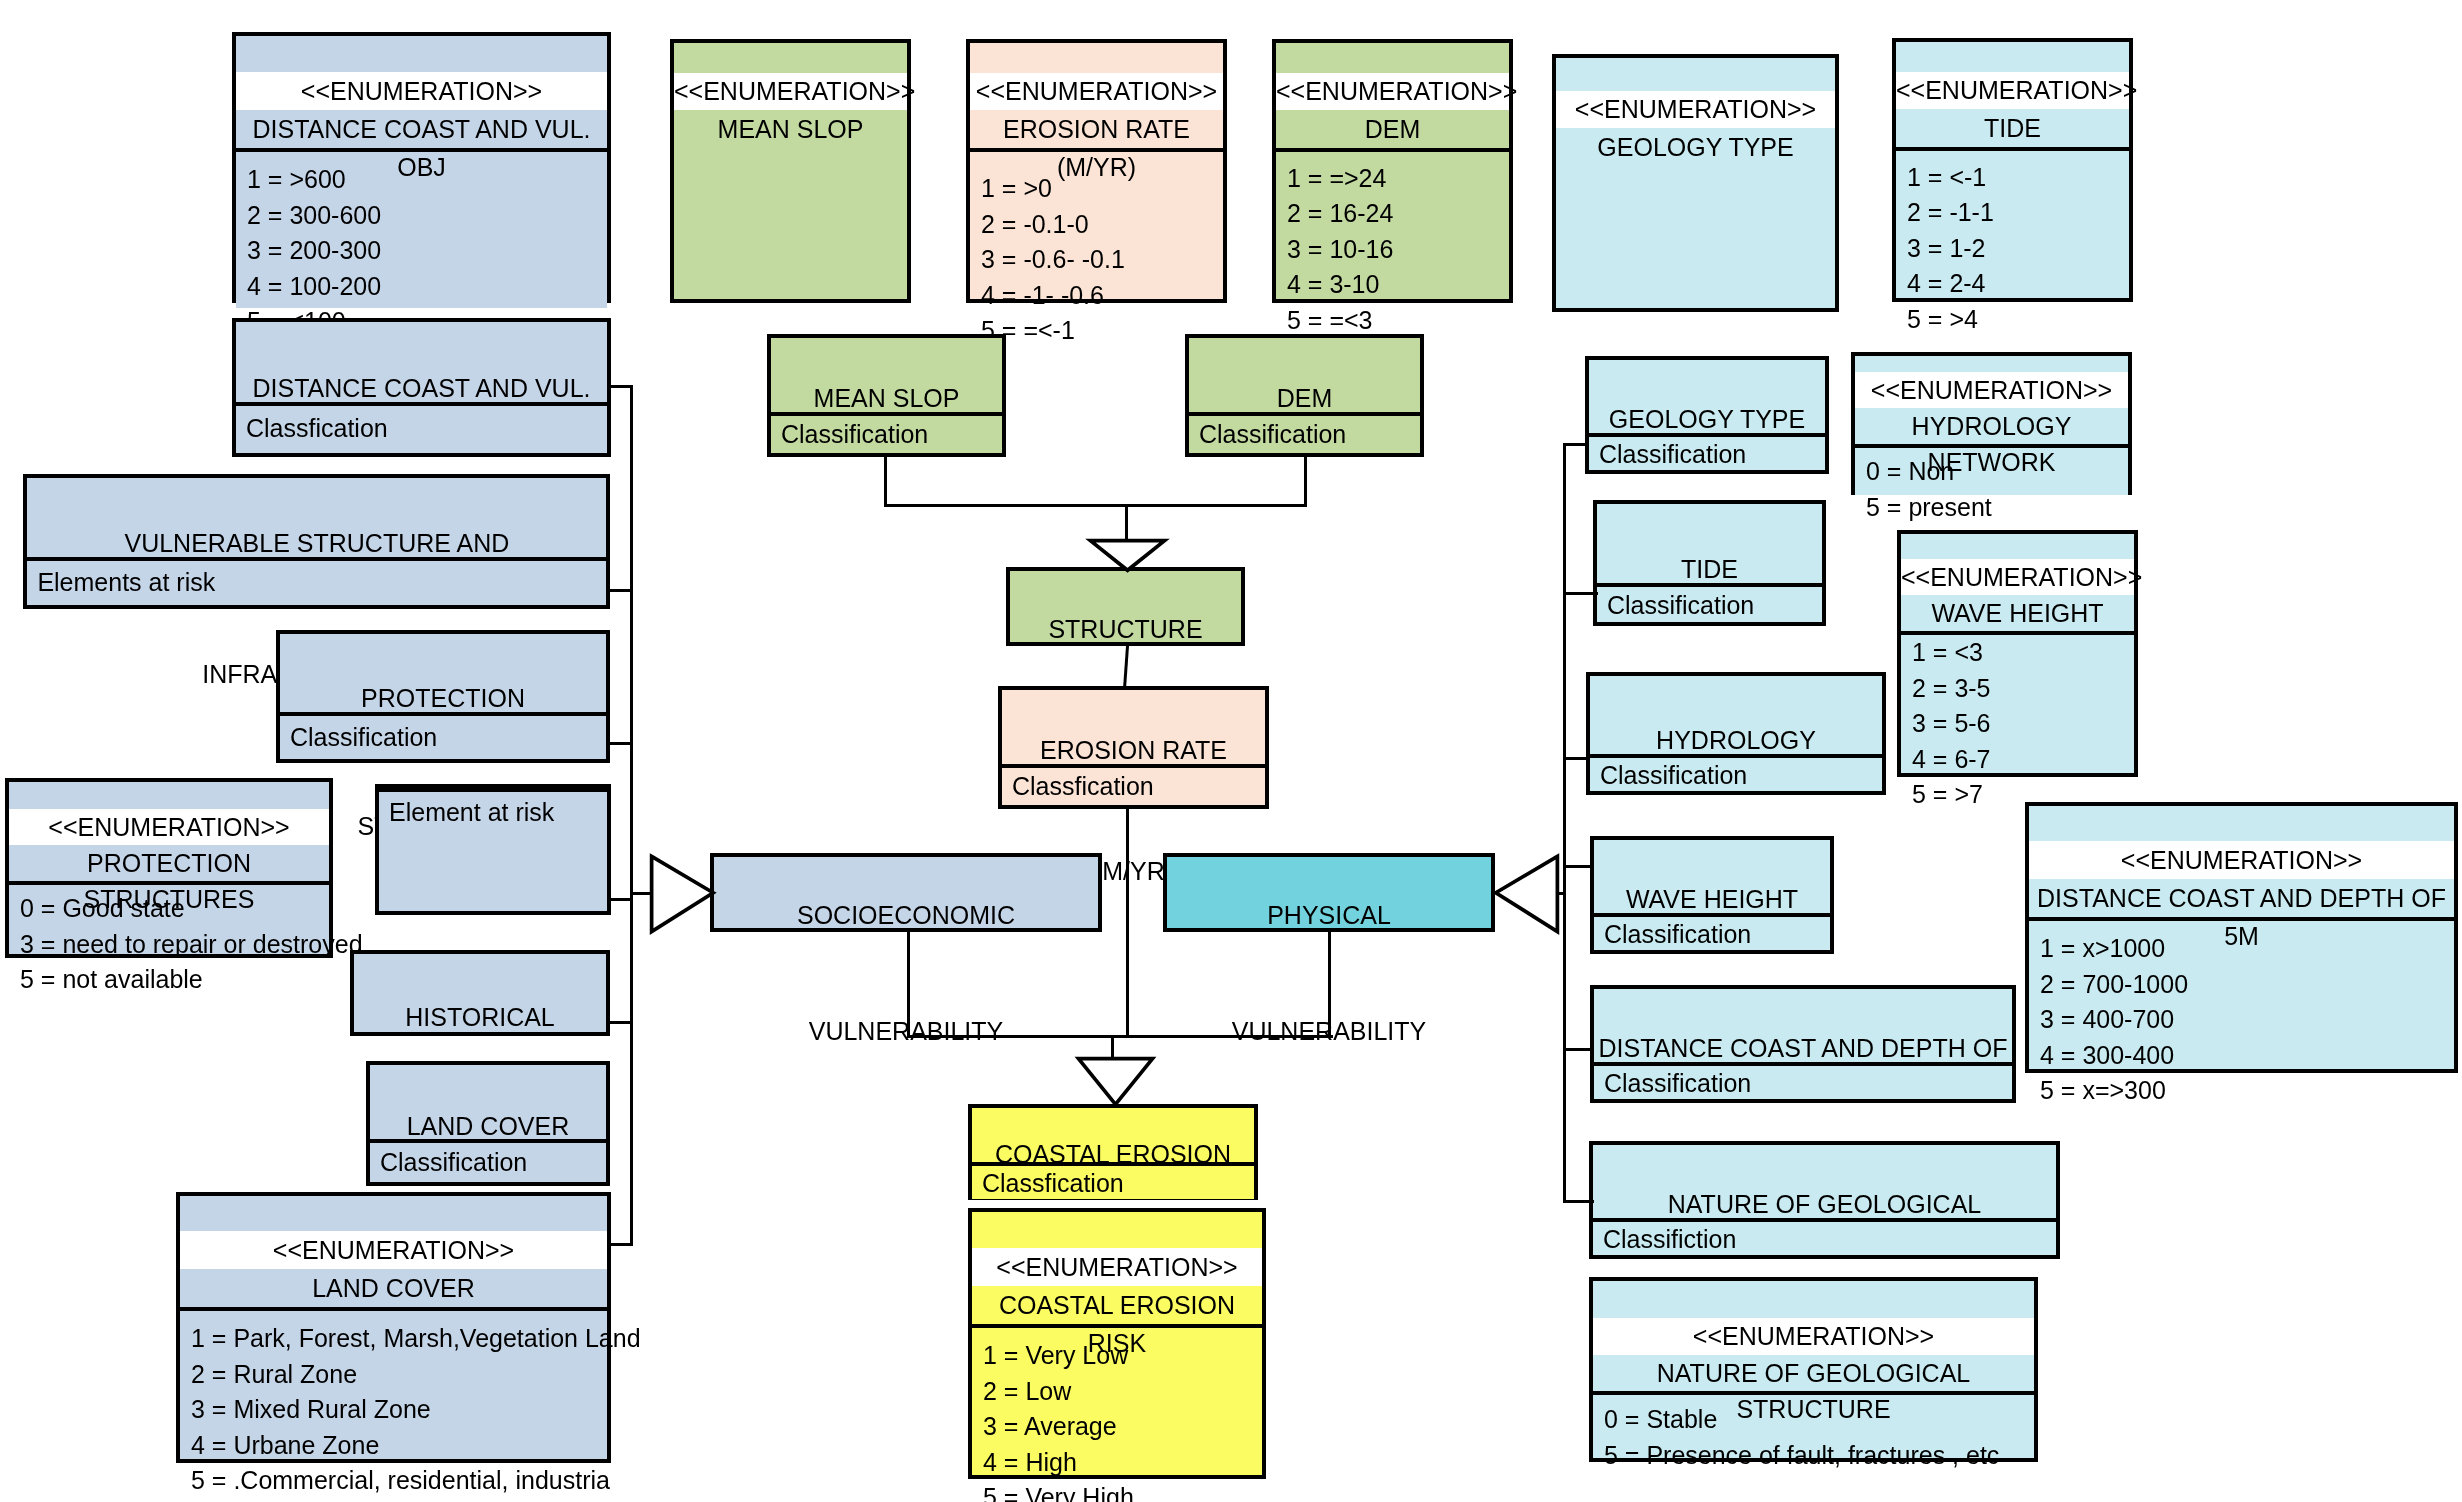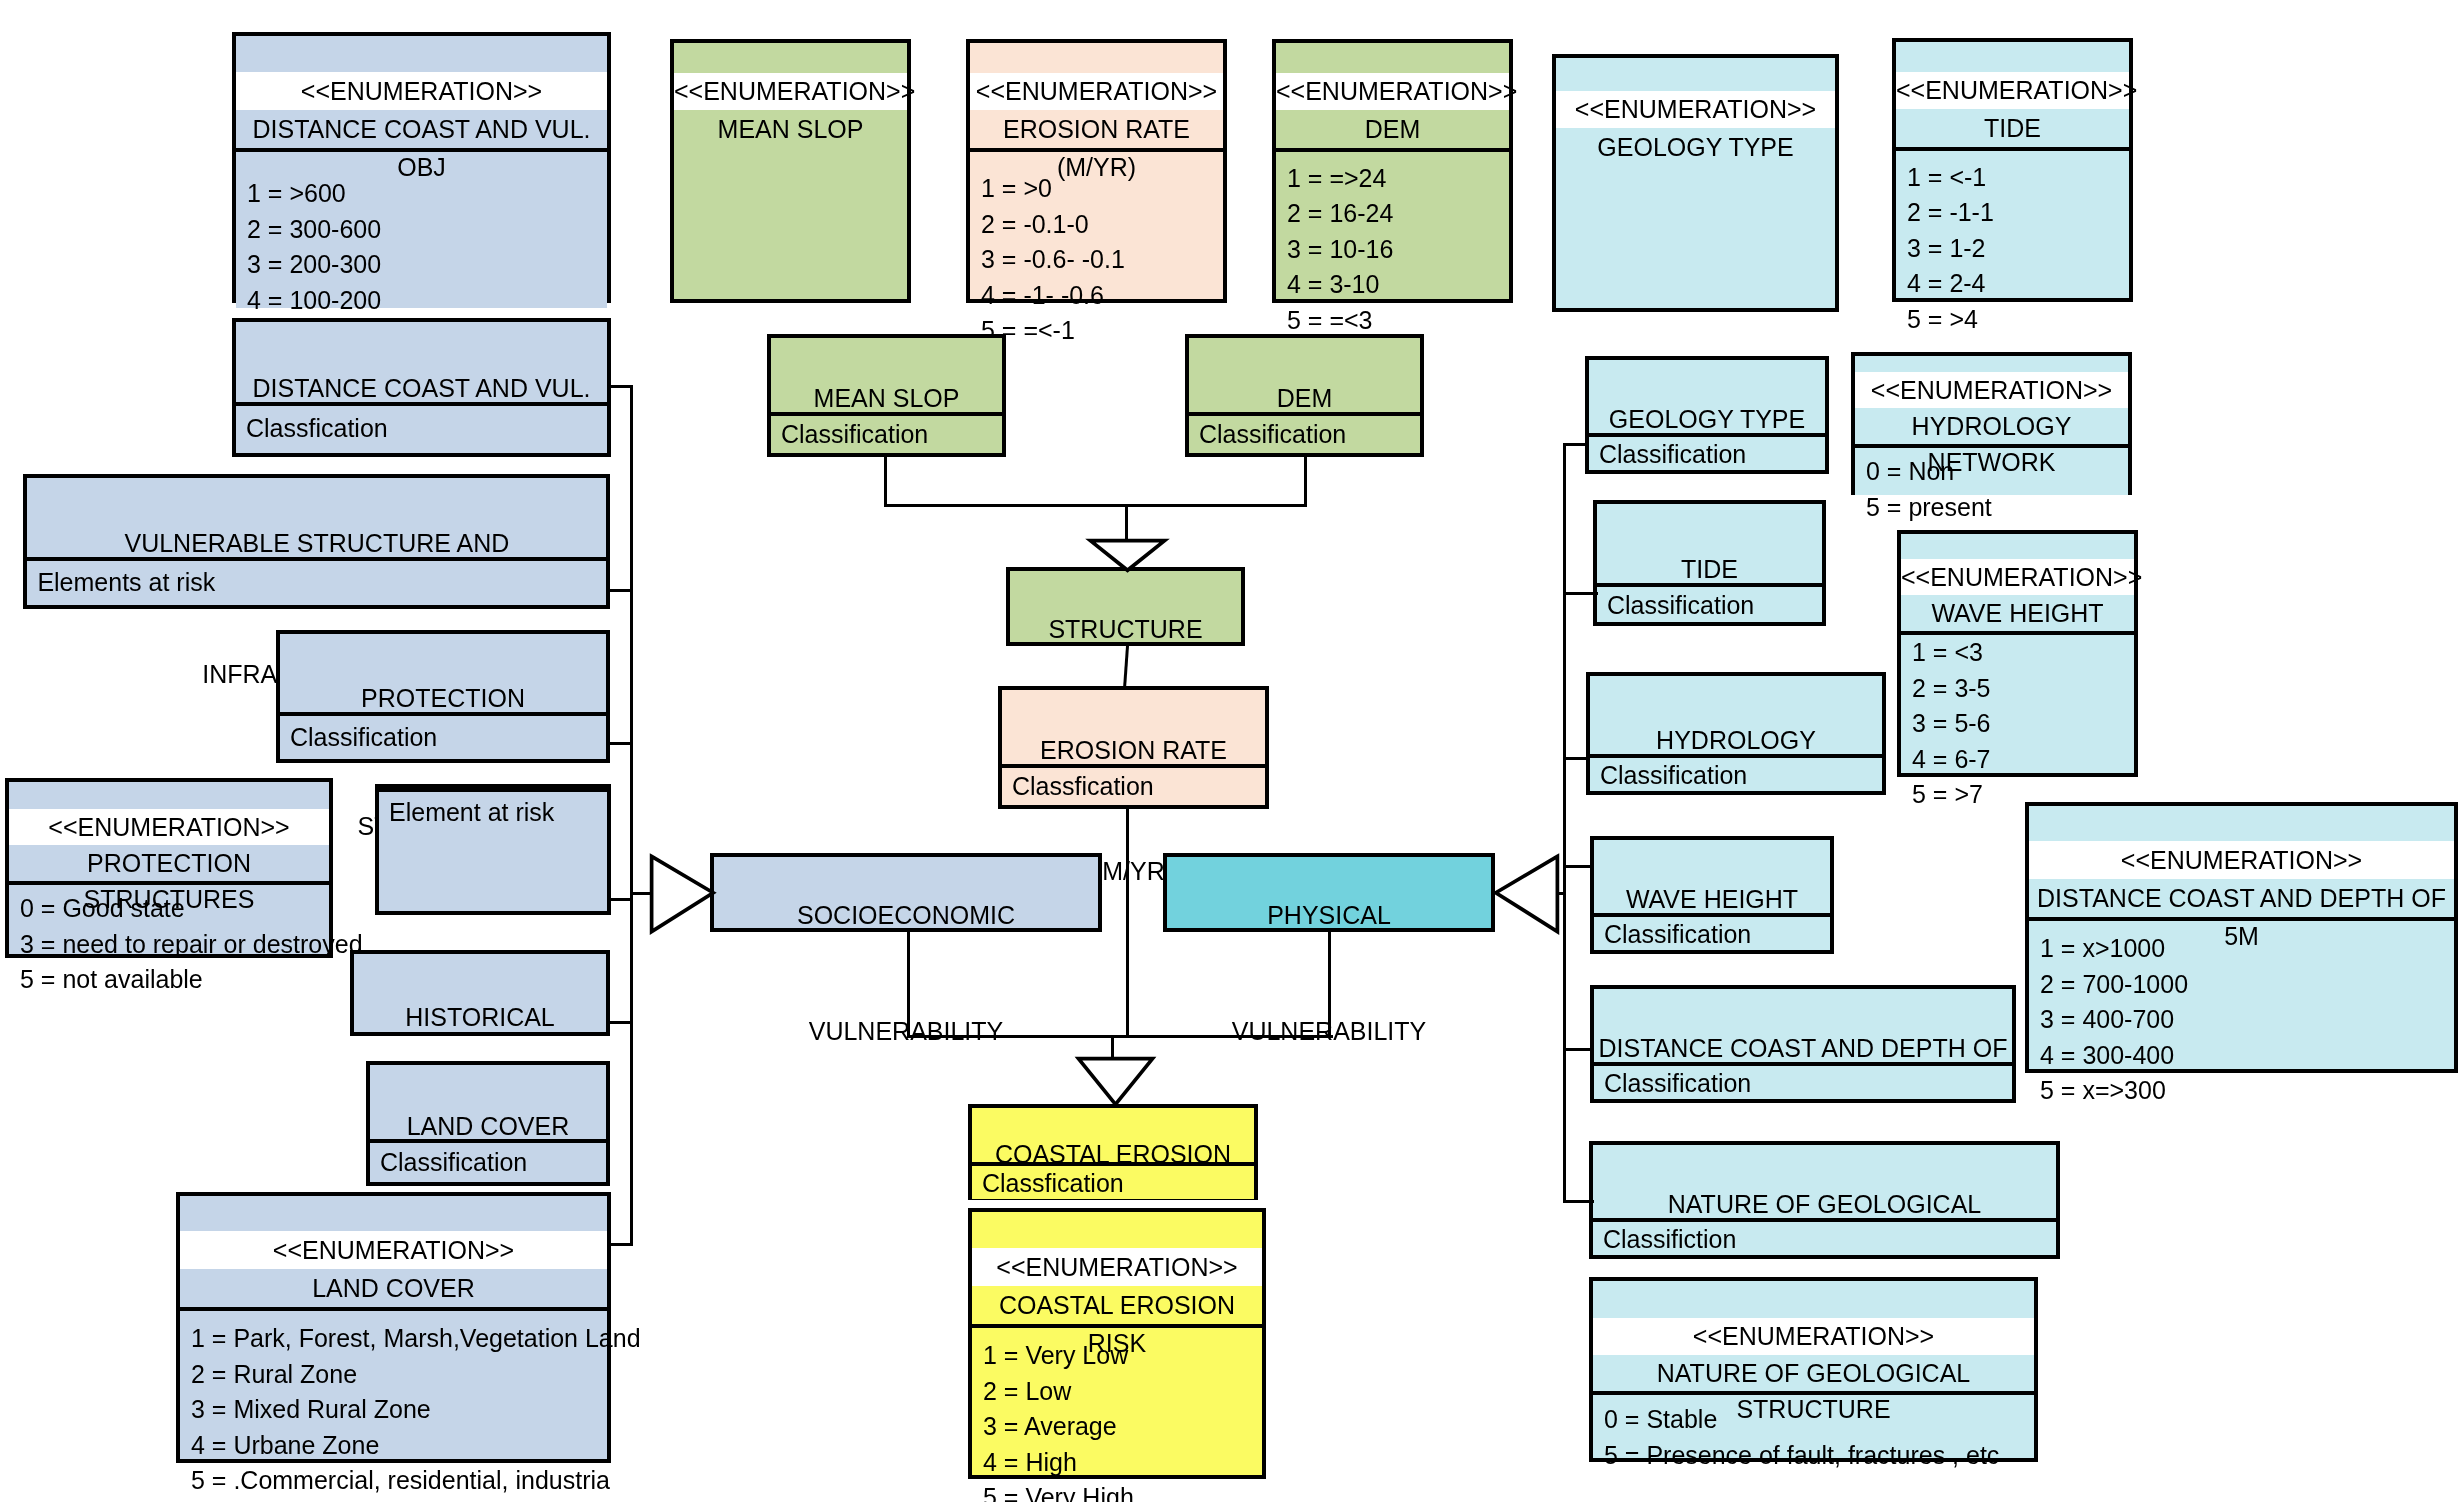--- a/index.html
+++ b/index.html
@@ -36,21 +36,21 @@
 </style>
 </head>
 <body>
 
 <div id="canvas">
 
   <div class="uml f-blue" style="left:232px;top:32px;width:379px;height:271px;">
     <div class="sec f-blue" style="height:36px;"></div>
     <div class="sec stereo" style="height:38px;line-height:38px;">&lt;&lt;ENUMERATION&gt;&gt;</div>
     <div class="sec ttl f-blue" style="height:38px;line-height:38px;">DISTANCE COAST AND VUL. OBJ</div>
-    <div class="sec divider f-blue enumlist" style="height:160px;padding-top:24px;">
+    <div class="sec divider f-blue enumlist" style="height:160px;padding-top:10px;">
       <div>1 = &gt;600</div>
       <div>2 = 300-600</div>
       <div>3 = 200-300</div>
       <div>4 = 100-200</div>
       <div>5 = &lt;100</div>
     </div>
   </div>
 
   <div class="uml f-green" style="left:670px;top:39px;width:241px;height:264px;">
     <div class="sec f-green" style="height:30px;"></div>

